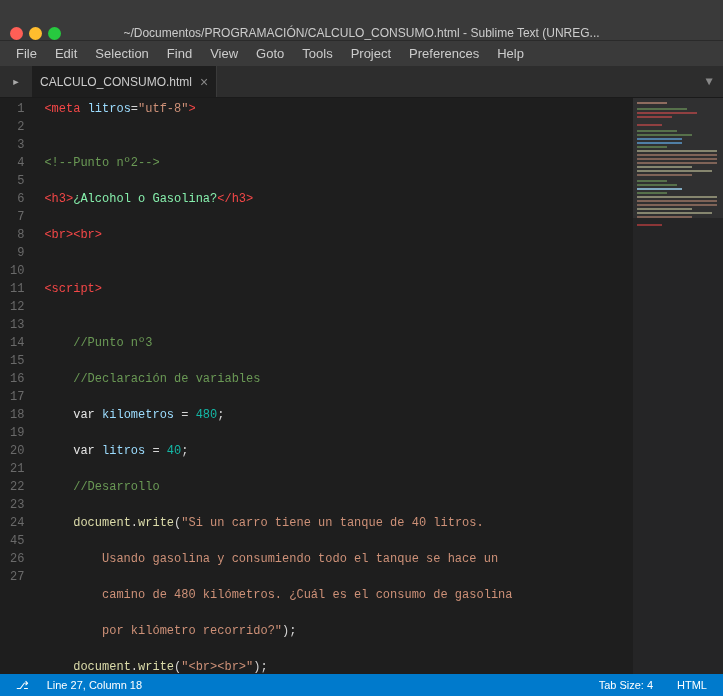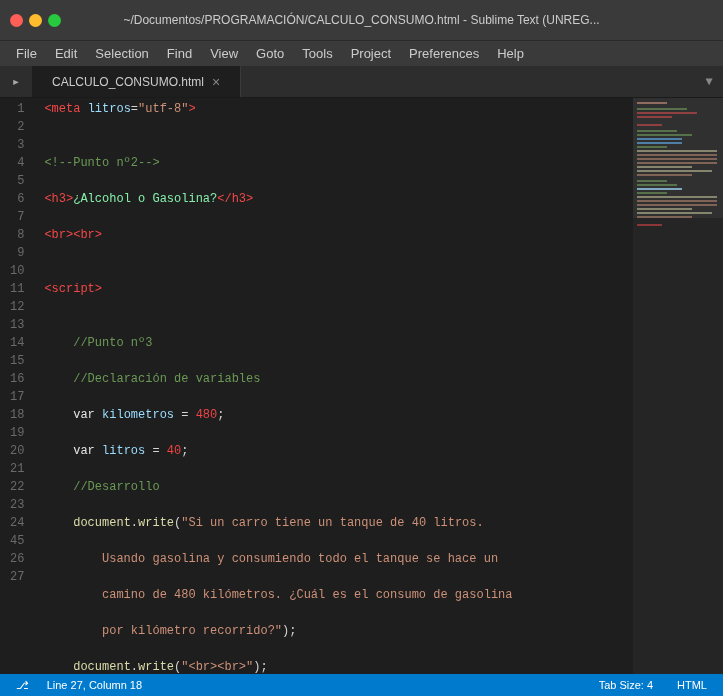--- a/index.html
+++ b/index.html
@@ -13,21 +13,21 @@
       overflow: hidden;
       display: flex;
       flex-direction: column;
     }
 
     
     #title-bar {
       background: #3a3a3a;
       height: 40px;
       display: flex;
-      align-items: center;
+      align-items: flex-end;
       padding: 0 10px;
       flex-shrink: 0;
       position: relative;
     }
     .traffic-lights {
       display: flex;
       gap: 6px;
       align-items: center;
     }
     .traffic-light {
@@ -83,21 +83,21 @@
       display: flex;
       align-items: center;
       justify-content: center;
       color: #aaa;
       cursor: pointer;
       font-size: 14px;
     }
     .tab {
       display: flex;
       align-items: center;
-      padding: 0 20px;
+      padding: 0 8px;
       background: #1e1e1e;
       color: #cccccc;
       font-family: -apple-system, sans-serif;
       font-size: 12px;
       gap: 8px;
       border-right: 1px solid #3a3a3a;
       cursor: pointer;
     }
     .tab-close {
       color: #888;
@@ -181,21 +181,21 @@
       gap: 12px;
     }
 
     
     .kw { color: #e5e5e5; } 
     .tag { color: #f44747; }
     .attr { color: #9cdcfe; }
     .string { color: #ce9178; }
     .comment { color: #6a9955; }
     .fn { color: #dcdcaa; } 
-    .num { color: #ef4444; }
+    .num { color: #14b8a6; }
     .var-name { color: #9cdcfe; }
     .text-content { color: #86efac; }
     .attr-val { color: #ce9178; }
 
     pre {
       font-family: 'Menlo', 'Monaco', 'Courier New', monospace;
       font-size: 12px;
       line-height: 18px;
       white-space: pre;
       color: #d4d4d4;

